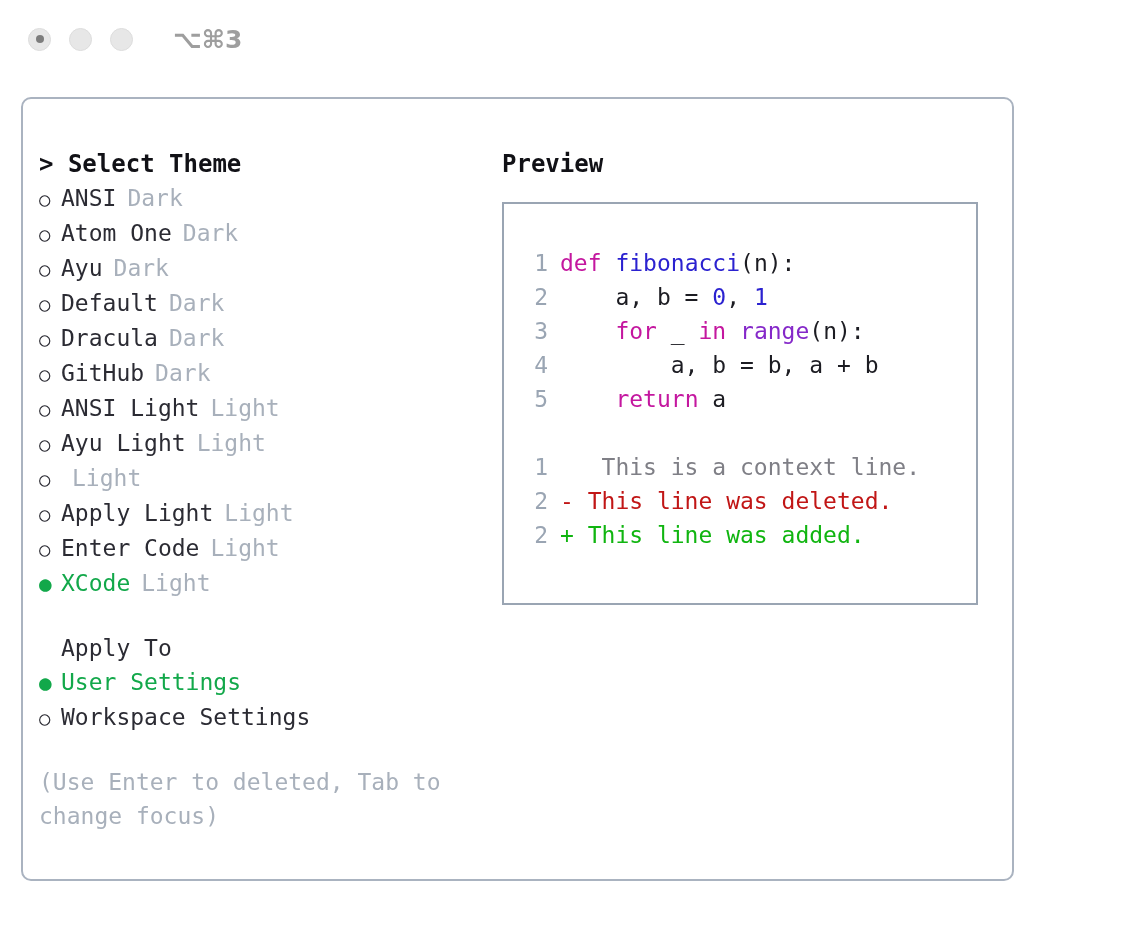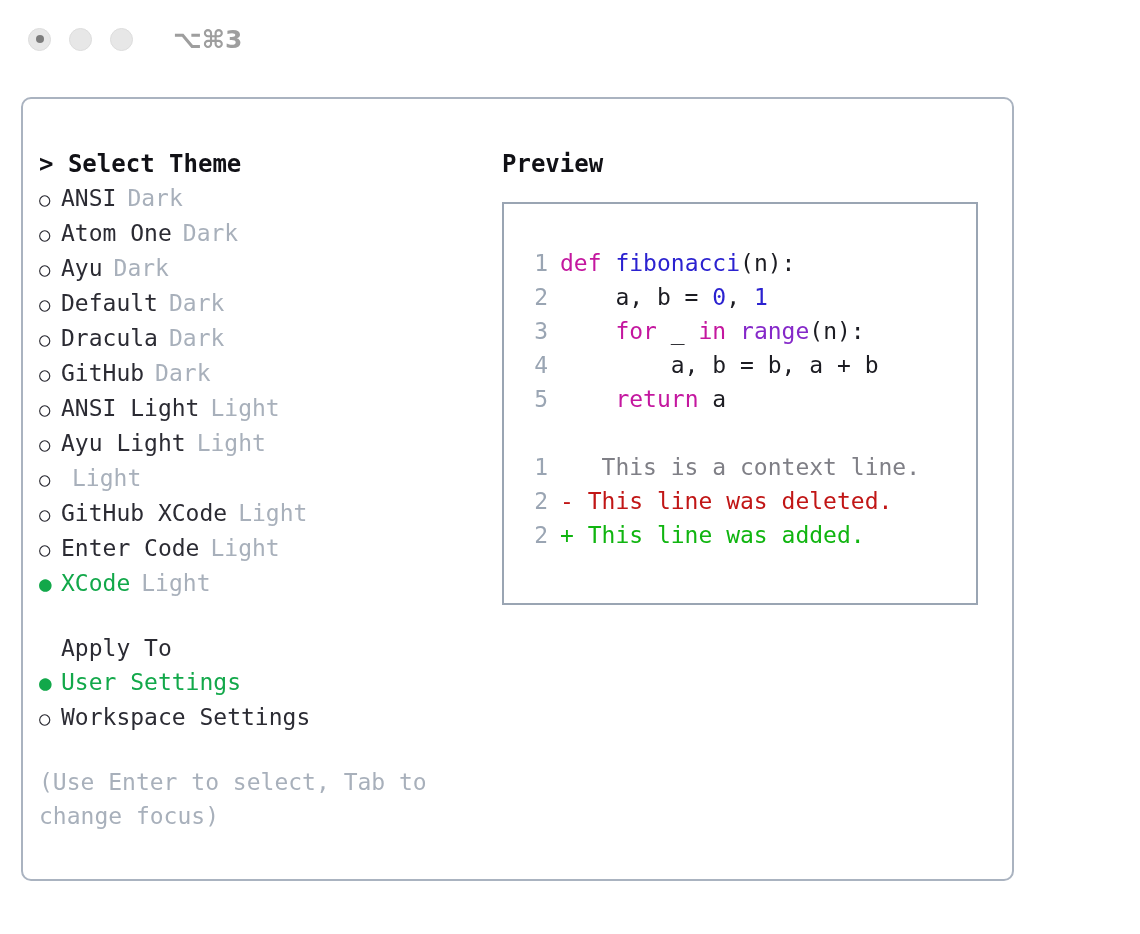--- a/index.html
+++ b/index.html
@@ -227,35 +227,35 @@
         <div id="theme-list">
             <div class="opt"><span class="marker">○</span><span class="opt-name">ANSI</span><span class="opt-kind">Dark</span></div>
             <div class="opt"><span class="marker">○</span><span class="opt-name">Atom One</span><span class="opt-kind">Dark</span></div>
             <div class="opt"><span class="marker">○</span><span class="opt-name">Ayu</span><span class="opt-kind">Dark</span></div>
             <div class="opt"><span class="marker">○</span><span class="opt-name">Default</span><span class="opt-kind">Dark</span></div>
             <div class="opt"><span class="marker">○</span><span class="opt-name">Dracula</span><span class="opt-kind">Dark</span></div>
             <div class="opt"><span class="marker">○</span><span class="opt-name">GitHub</span><span class="opt-kind">Dark</span></div>
             <div class="opt"><span class="marker">○</span><span class="opt-name">ANSI Light</span><span class="opt-kind">Light</span></div>
             <div class="opt"><span class="marker">○</span><span class="opt-name">Ayu Light</span><span class="opt-kind">Light</span></div>
             <div class="opt"><span class="marker">○</span><span class="opt-kind">Light</span></div>
-            <div class="opt"><span class="marker">○</span><span class="opt-name">GitHub XCode</span><span class="opt-kind">Light</span></div>
+            <div class="opt"><span class="marker">○</span><span class="opt-name">Apply Light</span><span class="opt-kind">Light</span></div>
             <div class="opt"><span class="marker">○</span><span class="opt-name">Enter Code</span><span class="opt-kind">Light</span></div>
             <div class="opt selected"><span class="marker sel">●</span><span class="opt-name">XCode</span><span class="opt-kind">Light</span></div>
           </div>
 
         <div class="group-title">
           <span class="marker"></span>
           <span>Apply To</span>
         </div>
         <div id="apply-list">
             <div class="opt selected"><span class="marker sel">●</span><span class="opt-name">User Settings</span></div>
             <div class="opt"><span class="marker">○</span><span class="opt-name">Workspace Settings</span></div>
           </div>
 
-        <div class="hint">(Use Enter to select, Tab to change focus)</div>
+        <div class="hint">(Use Enter to deleted, Tab to change focus)</div>
       </div>
 
       <div class="right">
         <div class="preview-title">Preview</div>
         <div class="preview-box">
           <div id="code-block">
               <div class="code-line"><span class="ln">1</span><span class="code-txt"><span class="tok-kw">def</span><span class="tok-pl"> </span><span class="tok-fn">fibonacci</span><span class="tok-pl">(n):</span></span></div>
               <div class="code-line"><span class="ln">2</span><span class="code-txt"><span class="tok-pl">    a, b = </span><span class="tok-num">0</span><span class="tok-pl">, </span><span class="tok-num">1</span></span></div>
               <div class="code-line"><span class="ln">3</span><span class="code-txt"><span class="tok-pl">    </span><span class="tok-kw">for</span><span class="tok-pl"> _ </span><span class="tok-kw">in</span><span class="tok-pl"> </span><span class="tok-bi">range</span><span class="tok-pl">(n):</span></span></div>
               <div class="code-line"><span class="ln">4</span><span class="code-txt"><span class="tok-pl">        a, b = b, a + b</span></span></div>

